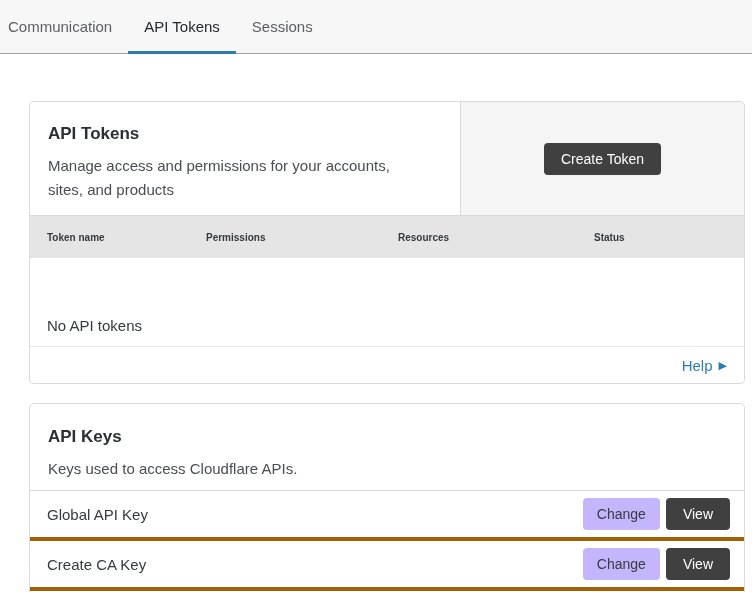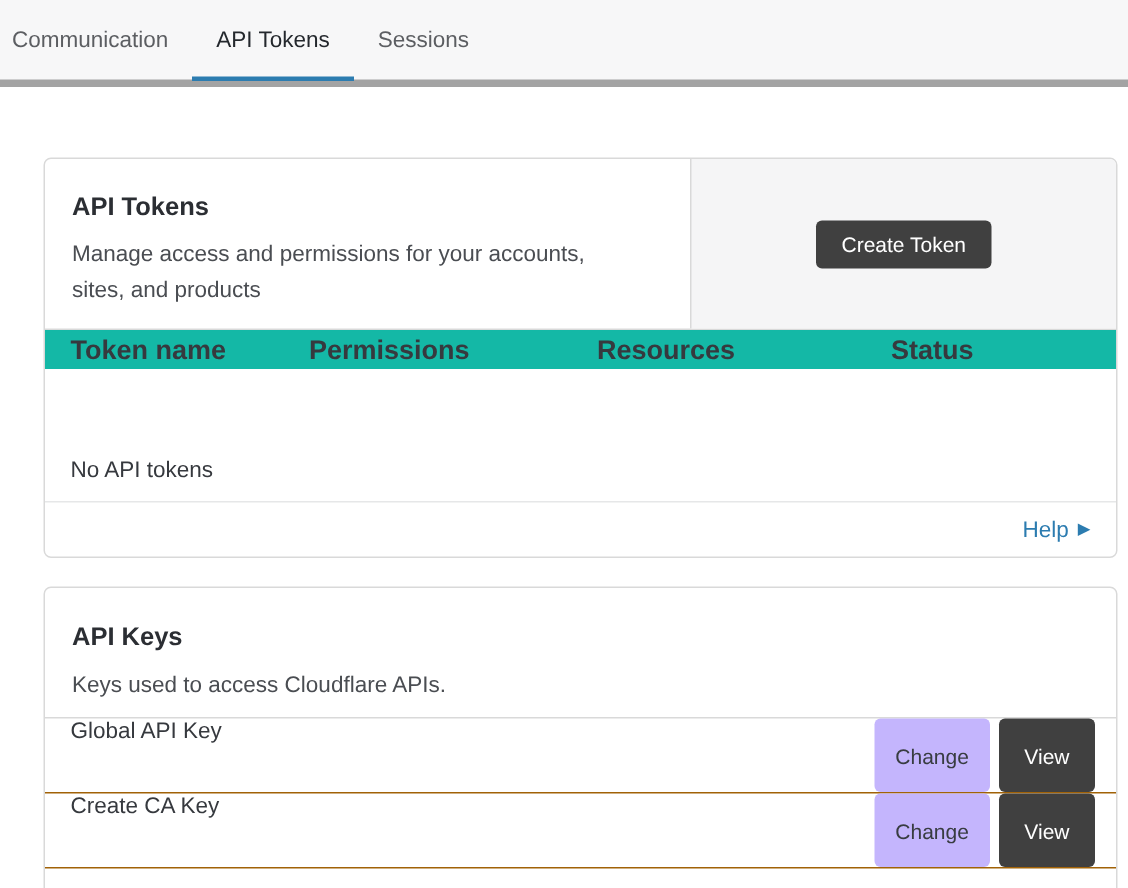--- a/index.html
+++ b/index.html
@@ -11,21 +11,21 @@
     color: #303236;
     -webkit-font-smoothing: antialiased;
   }
 
   
   .tabbar {
     display: flex;
     align-items: stretch;
     padding-left: 8px;
     background: #f7f7f8;
-    border-bottom: 5px solid #a3a3a3;
+    border-bottom: 1px solid #a3a3a3;
   }
   .tab {
     position: relative;
     padding: 19px 16px 18px 16px;
     font-size: 15px;
     line-height: 16px;
     color: #5c5e62;
     cursor: pointer;
     white-space: nowrap;
   }
@@ -81,23 +81,23 @@
     border-radius: 4px;
     cursor: pointer;
     font-size: 14px;
     line-height: 16px;
   }
   .btn-primary { background: #404040; color: #ffffff; padding: 8px 17px; }
 
   .table-head {
     display: flex;
     align-items: center;
-    height: 26px;
-    background: #14b8a6;
-    font-size: 18px;
+    height: 42px;
+    background: #e5e5e5;
+    font-size: 10px;
     font-weight: 600;
     color: #36393e;
   }
   .th { padding-left: 17px; }
   .th-token { width: 159px; }
   .th-perm  { width: 192px; }
   .th-res   { width: 196px; }
   .th-status{ flex: 1; }
 
   .empty-row {
@@ -126,23 +126,24 @@
     color: #2c7cb0;
     font-size: 15px;
     cursor: pointer;
   }
   .help-arrow { font-size: 11px; line-height: 11px; }
 
   
   .keys-header { padding: 21px 18px 9px 18px; border-bottom: 1px solid #d9d9d9; }
   .key-row {
     display: flex;
+    align-items: center;
     height: 50px;
     padding: 0 14px 0 17px;
-    border-bottom: 1px solid #a16207;
+    border-bottom: 4px solid #a16207;
     font-size: 15px;
     color: #36393e;
   }
   .key-name { flex: 1; }
   .btn-secondary { background: #c4b5fd; color: #383c41; padding: 8px 14px; margin-right: 6px; }
   .btn-view { padding: 8px 17px; }
 </style>
 </head>
 <body>
 

